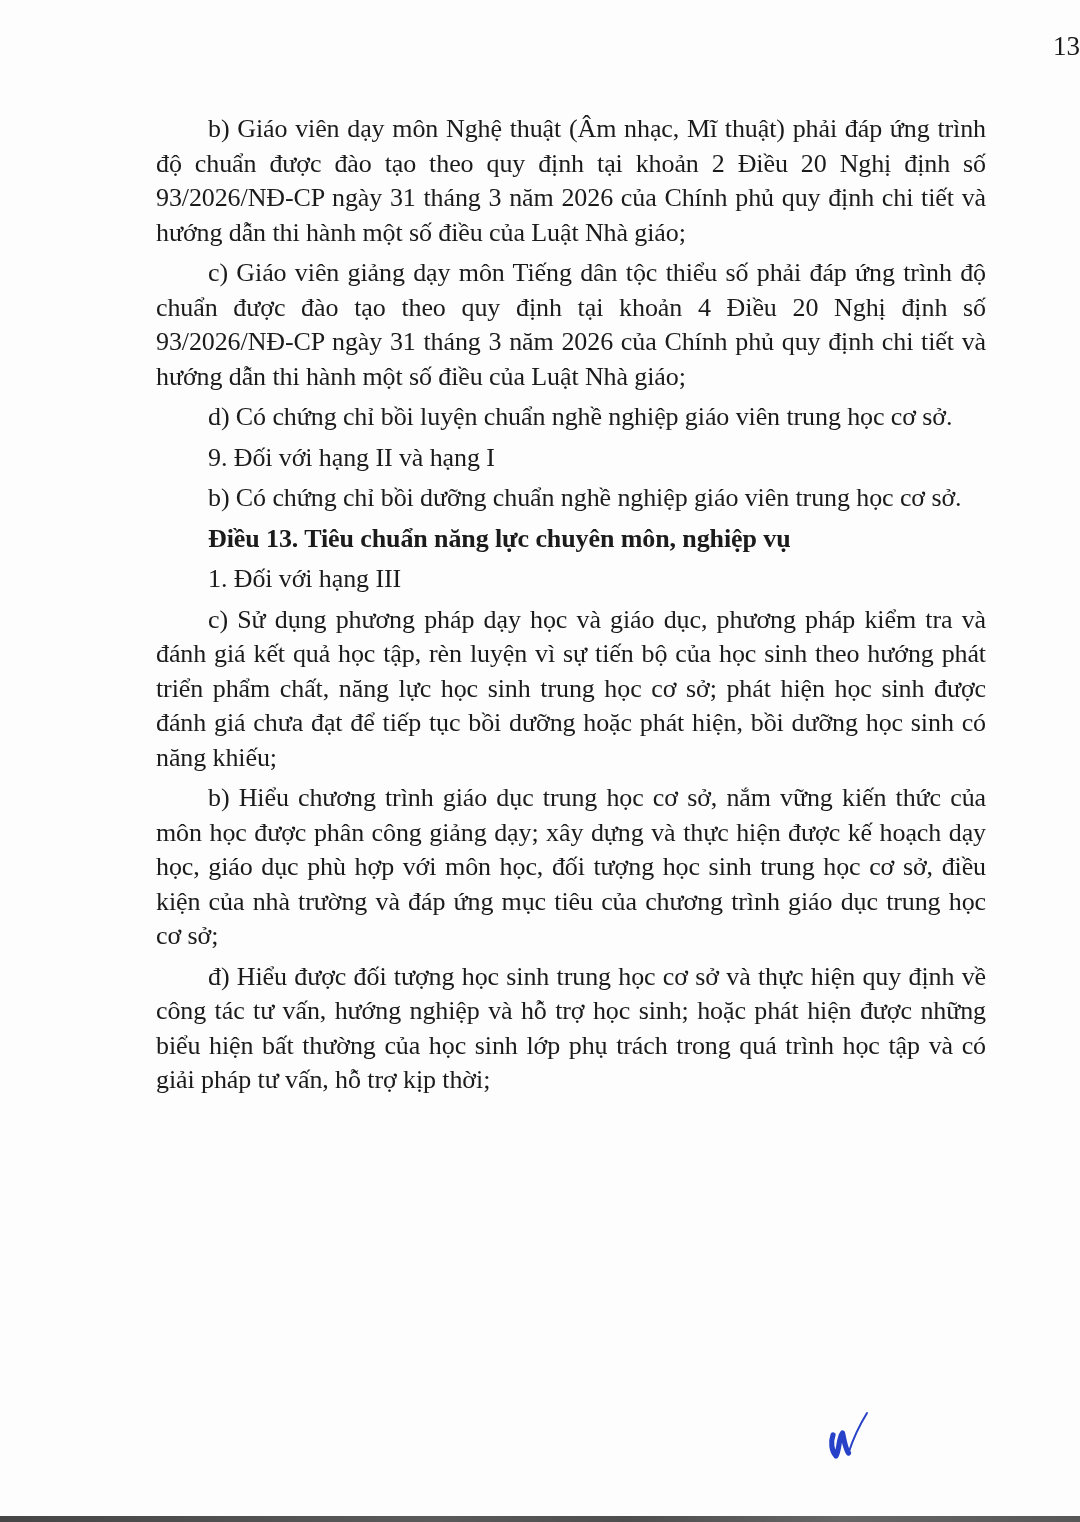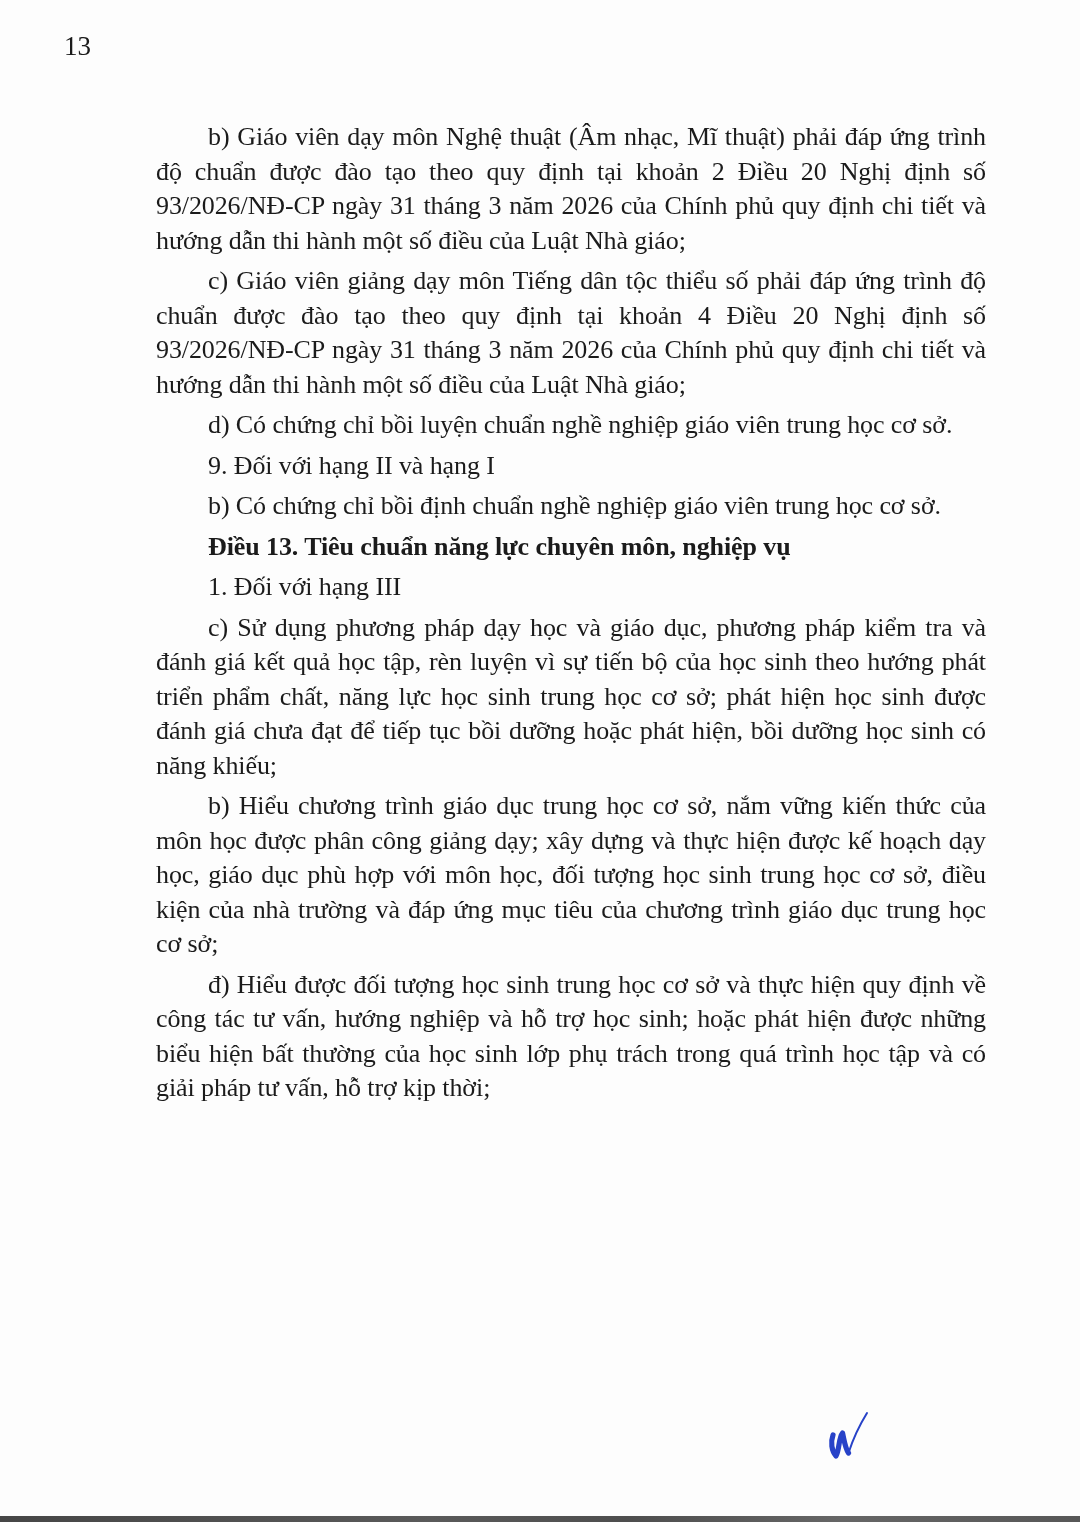--- a/index.html
+++ b/index.html
@@ -14,29 +14,29 @@
     background: #fdfdfd;
     overflow: hidden;
     font-family: "Liberation Serif", "DejaVu Serif", serif;
     color: #1b1b1b;
   }
   .page-number {
     position: absolute;
     top: 30px;
     left: 0;
     right: 0;
-    text-align: left;
+    text-align: right;
     text-indent: 64px;
     font-size: 27px;
     line-height: 32px;
   }
   .content {
     position: absolute;
     left: 156px;
-    top: 120px;
+    top: 112px;
     width: 830px;
     text-align: justify;
     font-size: 26px;
     line-height: 34.5px;
     letter-spacing: -0.1px;
   }
   .content p {
     margin: 0 0 6px 0;
     text-indent: 52px;
   }
@@ -66,21 +66,21 @@
 
 <div class="page">
 
   <div class="page-number">13</div>
 
   <div class="content">
     <p>b) Giáo viên dạy môn Nghệ thuật (Âm nhạc, Mĩ thuật) phải đáp ứng trình độ chuẩn được đào tạo theo quy định tại khoản 2 Điều 20 Nghị định số 93/2026/NĐ-CP ngày 31 tháng 3 năm 2026 của Chính phủ quy định chi tiết và hướng dẫn thi hành một số điều của Luật Nhà giáo;</p>
     <p>c) Giáo viên giảng dạy môn Tiếng dân tộc thiểu số phải đáp ứng trình độ chuẩn được đào tạo theo quy định tại khoản 4 Điều 20 Nghị định số 93/2026/NĐ-CP ngày 31 tháng 3 năm 2026 của Chính phủ quy định chi tiết và hướng dẫn thi hành một số điều của Luật Nhà giáo;</p>
     <p>d) Có chứng chỉ bồi luyện chuẩn nghề nghiệp giáo viên trung học cơ sở.</p>
     <p>9. Đối với hạng II và hạng I</p>
-    <p>b) Có chứng chỉ bồi định chuẩn nghề nghiệp giáo viên trung học cơ sở.</p>
+    <p>b) Có chứng chỉ bồi dưỡng chuẩn nghề nghiệp giáo viên trung học cơ sở.</p>
     <p class="heading">Điều 13. Tiêu chuẩn năng lực chuyên môn, nghiệp vụ</p>
     <p>1. Đối với hạng III</p>
     <p>c) Sử dụng phương pháp dạy học và giáo dục, phương pháp kiểm tra và đánh giá kết quả học tập, rèn luyện vì sự tiến bộ của học sinh theo hướng phát triển phẩm chất, năng lực học sinh trung học cơ sở; phát hiện học sinh được đánh giá chưa đạt để tiếp tục bồi dưỡng hoặc phát hiện, bồi dưỡng học sinh có năng khiếu;</p>
     <p>b) Hiểu chương trình giáo dục trung học cơ sở, nắm vững kiến thức của môn học được phân công giảng dạy; xây dựng và thực hiện được kế hoạch dạy học, giáo dục phù hợp với môn học, đối tượng học sinh trung học cơ sở, điều kiện của nhà trường và đáp ứng mục tiêu của chương trình giáo dục trung học cơ sở;</p>
     <p>đ) Hiểu được đối tượng học sinh trung học cơ sở và thực hiện quy định về công tác tư vấn, hướng nghiệp và hỗ trợ học sinh; hoặc phát hiện được những biểu hiện bất thường của học sinh lớp phụ trách trong quá trình học tập và có giải pháp tư vấn, hỗ trợ kịp thời;</p>
   </div>
 
   <svg class="ink-mark" viewBox="0 0 46 58">
     <path d="M9,27 C6.5,34 7.5,43 12,48 C15.5,42 14.5,30 18.5,25 C20,31 21,40 24.5,45" fill="none" stroke="#2742c8" stroke-width="5.2" stroke-linecap="round" stroke-linejoin="round"></path>
     <path d="M24.5,45 C28,34 35,18 43,5" fill="none" stroke="#2742c8" stroke-width="2" stroke-linecap="round"></path>

